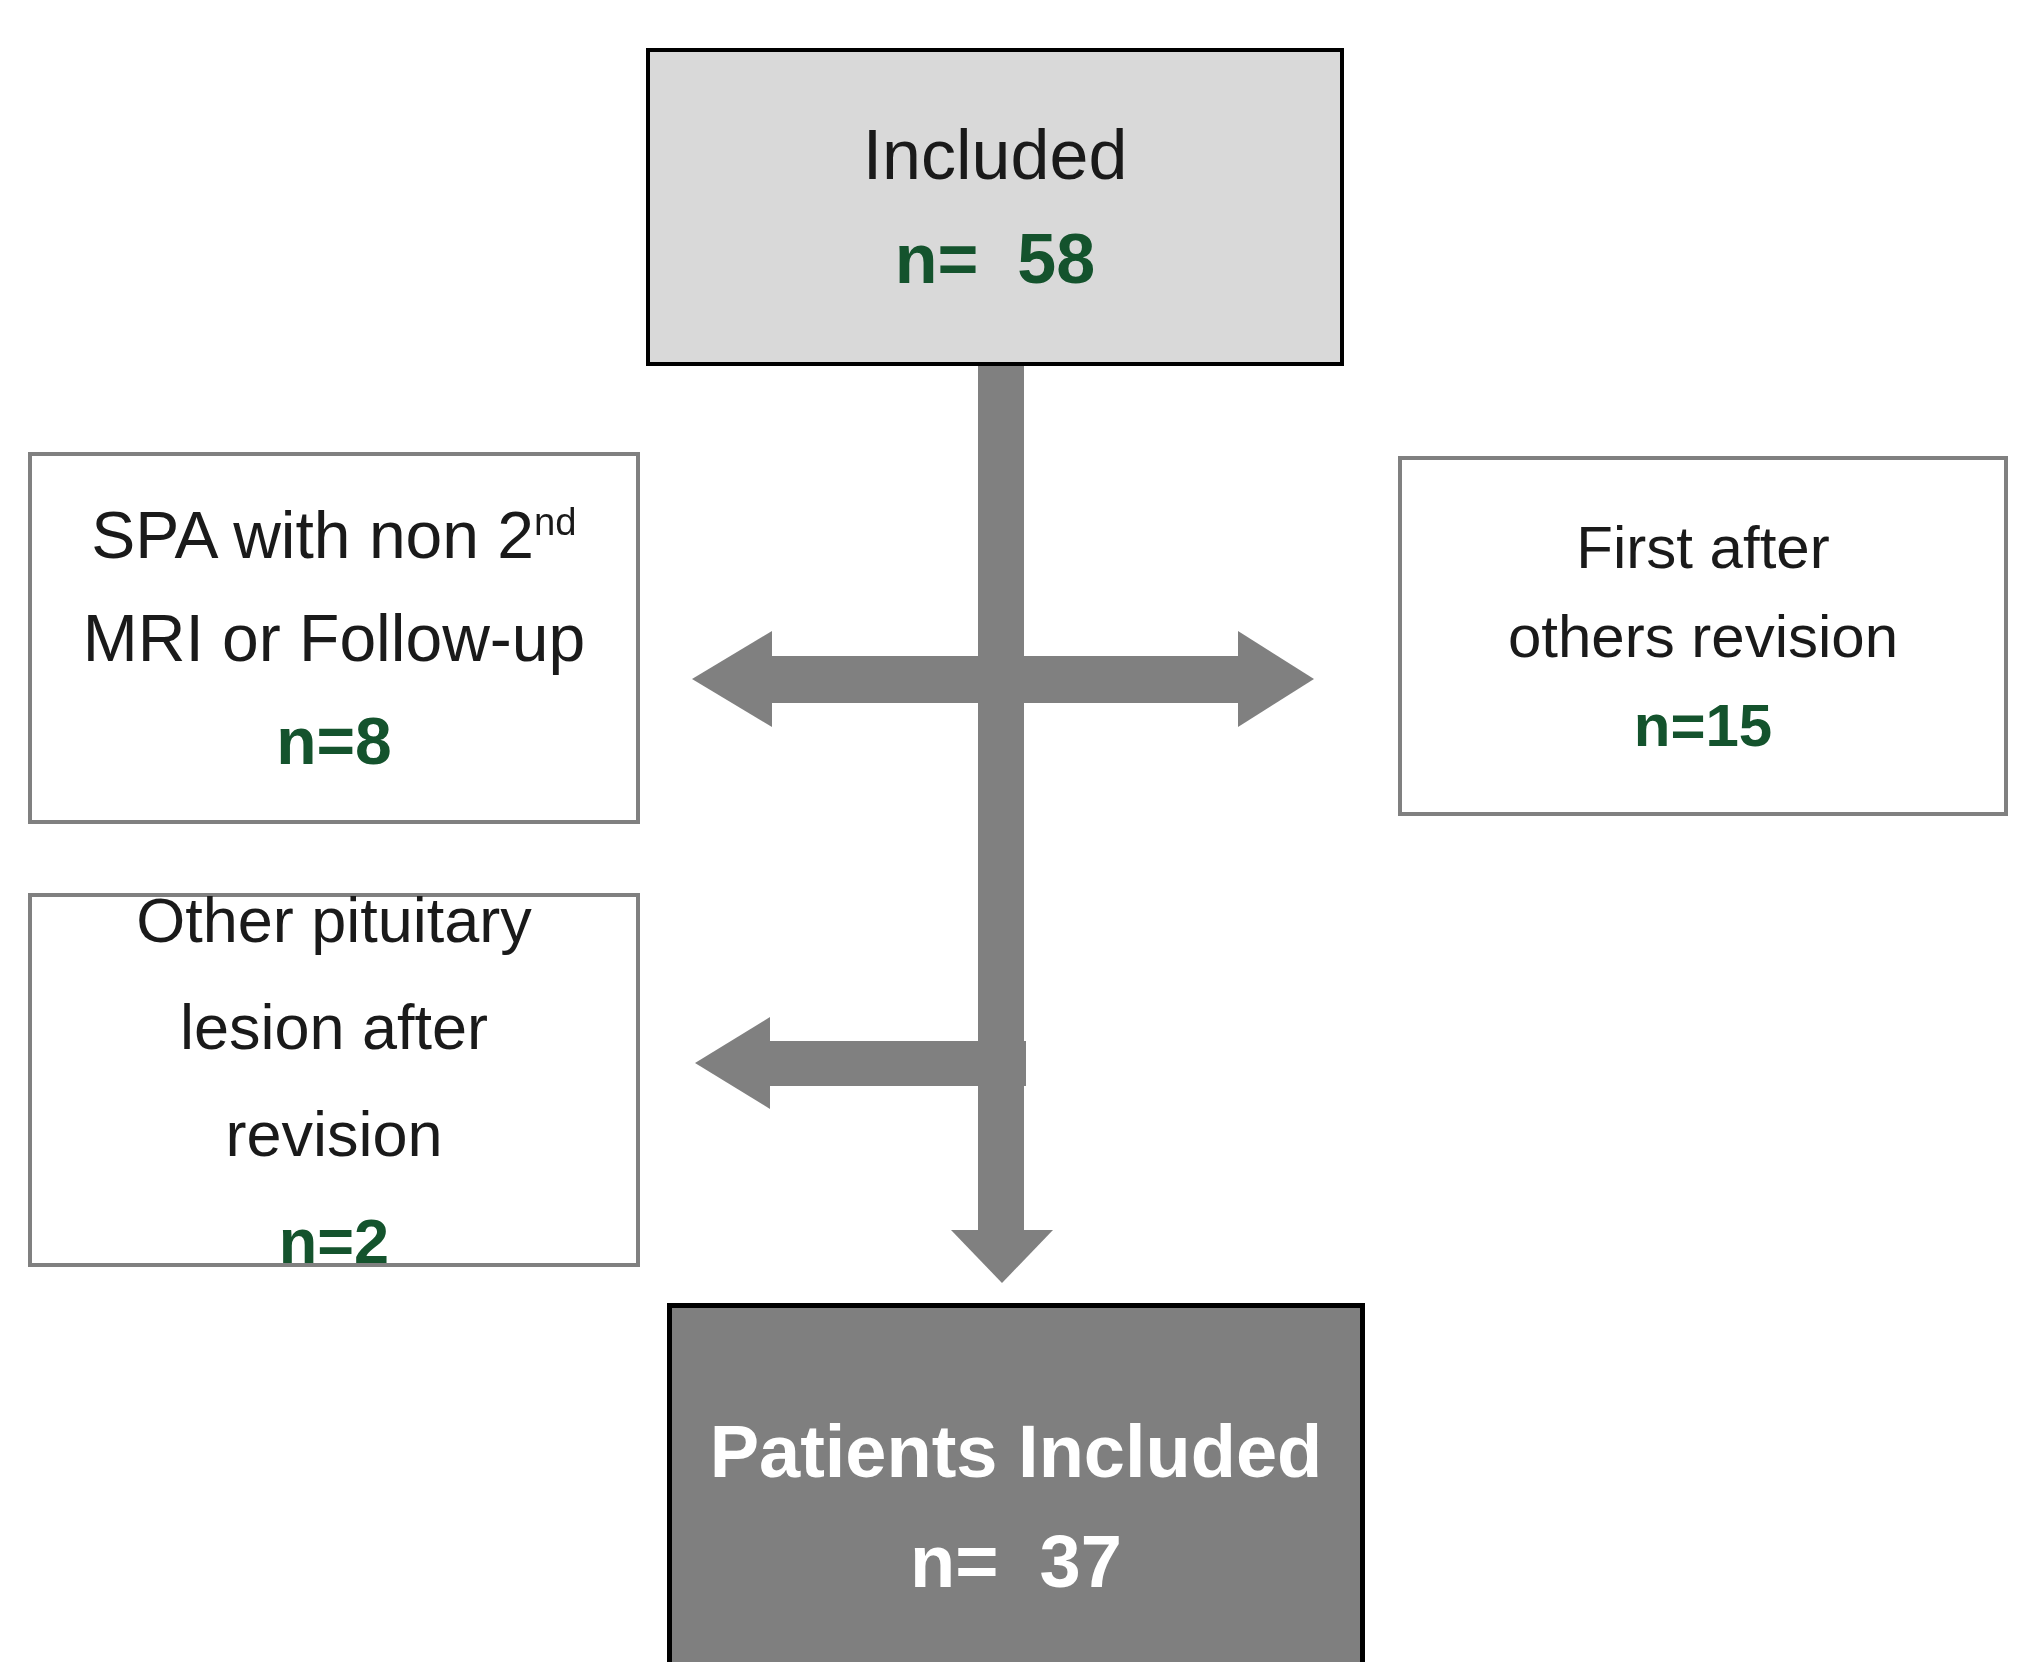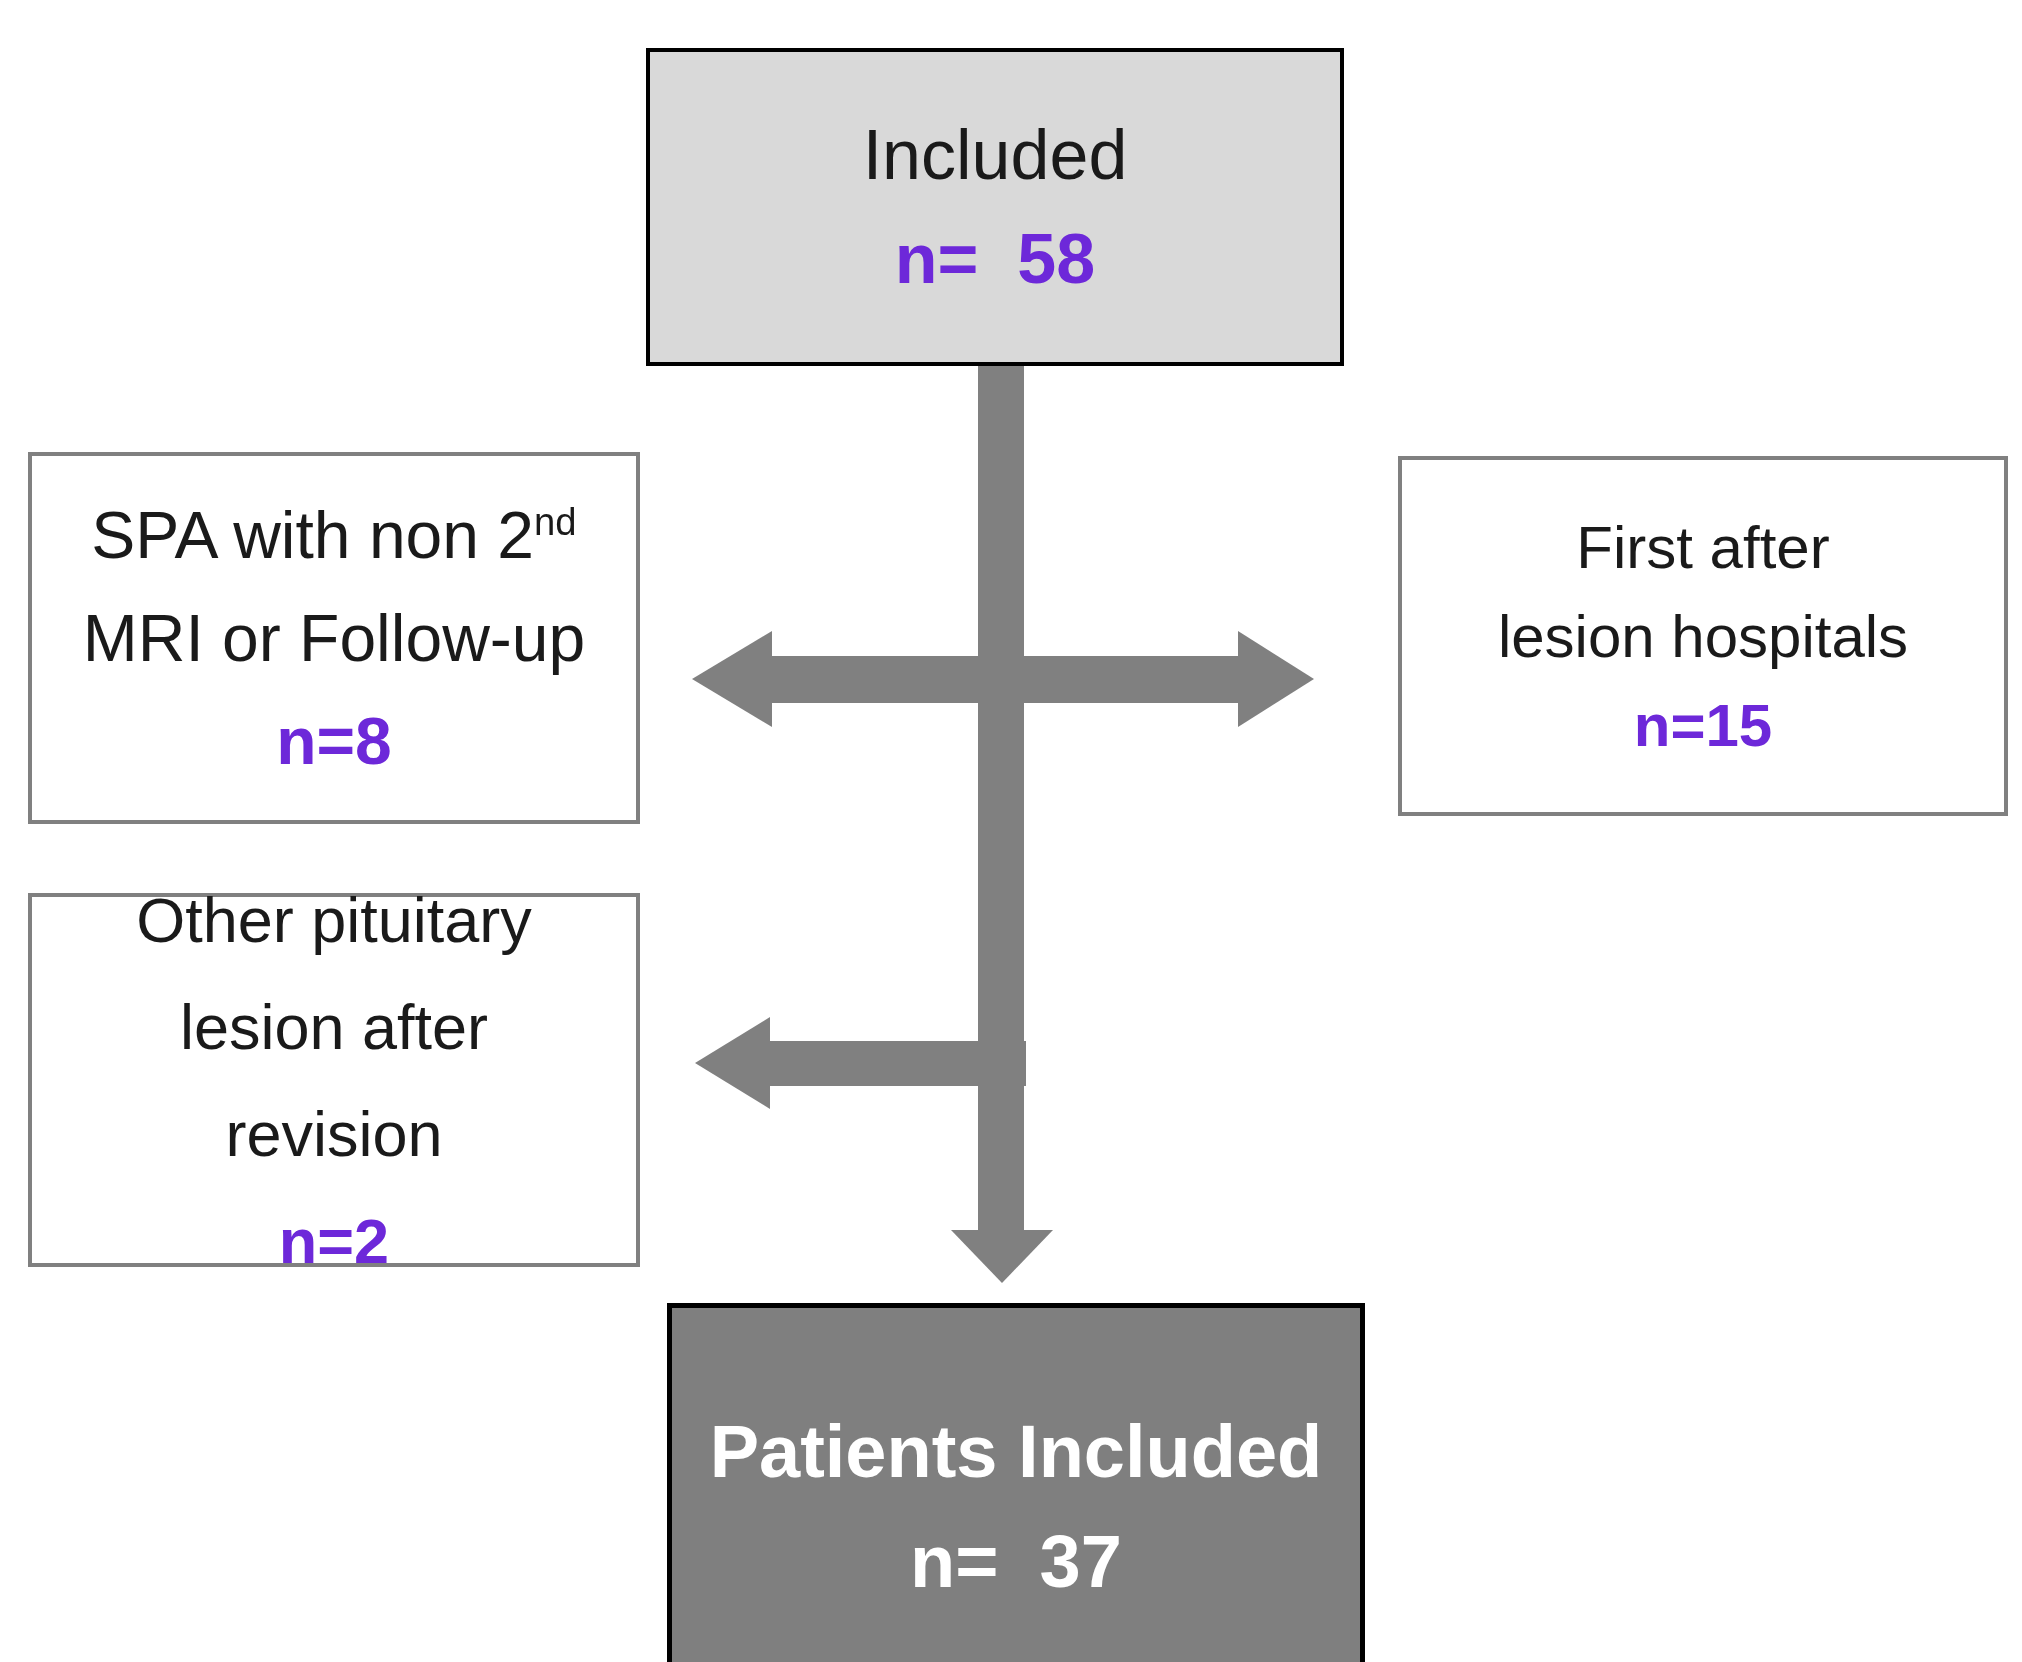--- a/index.html
+++ b/index.html
@@ -29,21 +29,21 @@
     display: flex;
     flex-direction: column;
     justify-content: center;
     align-items: center;
     text-align: center;
   }
   .box .line { display: block; }
   .count {
     font-weight: 700;
     white-space: pre;
-    color: #6d28d9;
+    color: #14532d;
   }
   sup {
     font-size: 58%;
     vertical-align: super;
     line-height: 0;
   }
 
   
   #top-box {
     left: 646px;
@@ -129,21 +129,21 @@
   <div class="box excl" id="left-box-1">
     <span class="line">
       <span>SPA with non 2</span><sup>nd</sup>
     </span>
     <span class="line">MRI or Follow-up</span>
     <span class="line count">n=8</span>
   </div>
 
   <div class="box excl" id="right-box">
     <span class="line">First after</span>
-    <span class="line">lesion hospitals</span>
+    <span class="line">others revision</span>
     <span class="line count">n=15</span>
   </div>
 
   <div class="box excl" id="left-box-2">
     <span class="line">Other pituitary</span>
     <span class="line">lesion after</span>
     <span class="line">revision</span>
     <span class="line count">n=2</span>
   </div>
 

